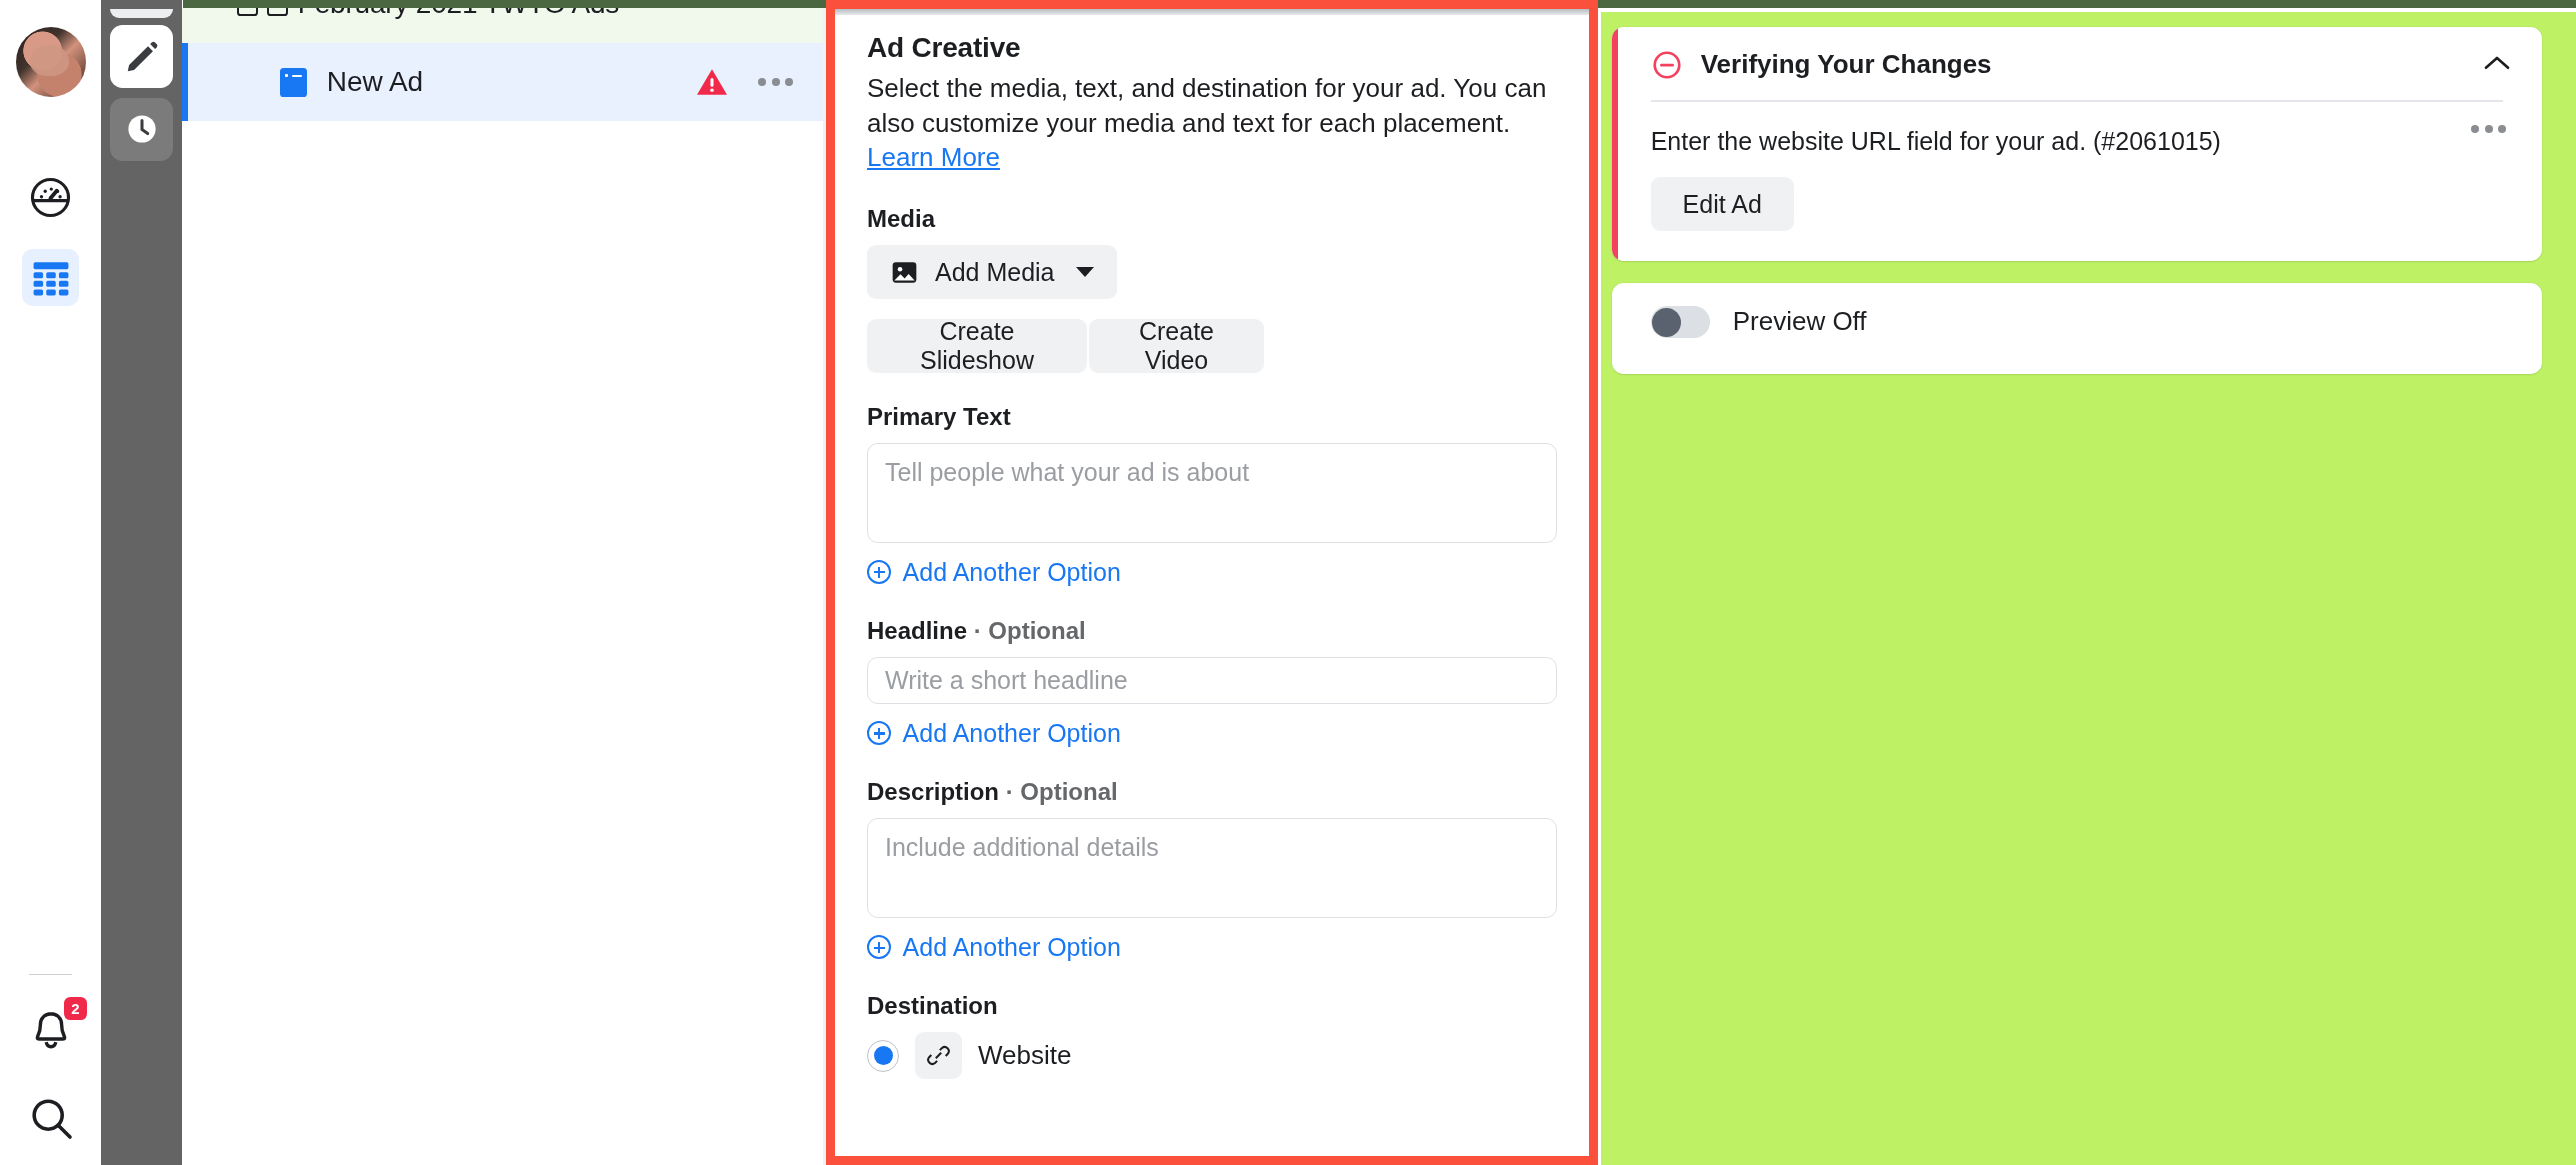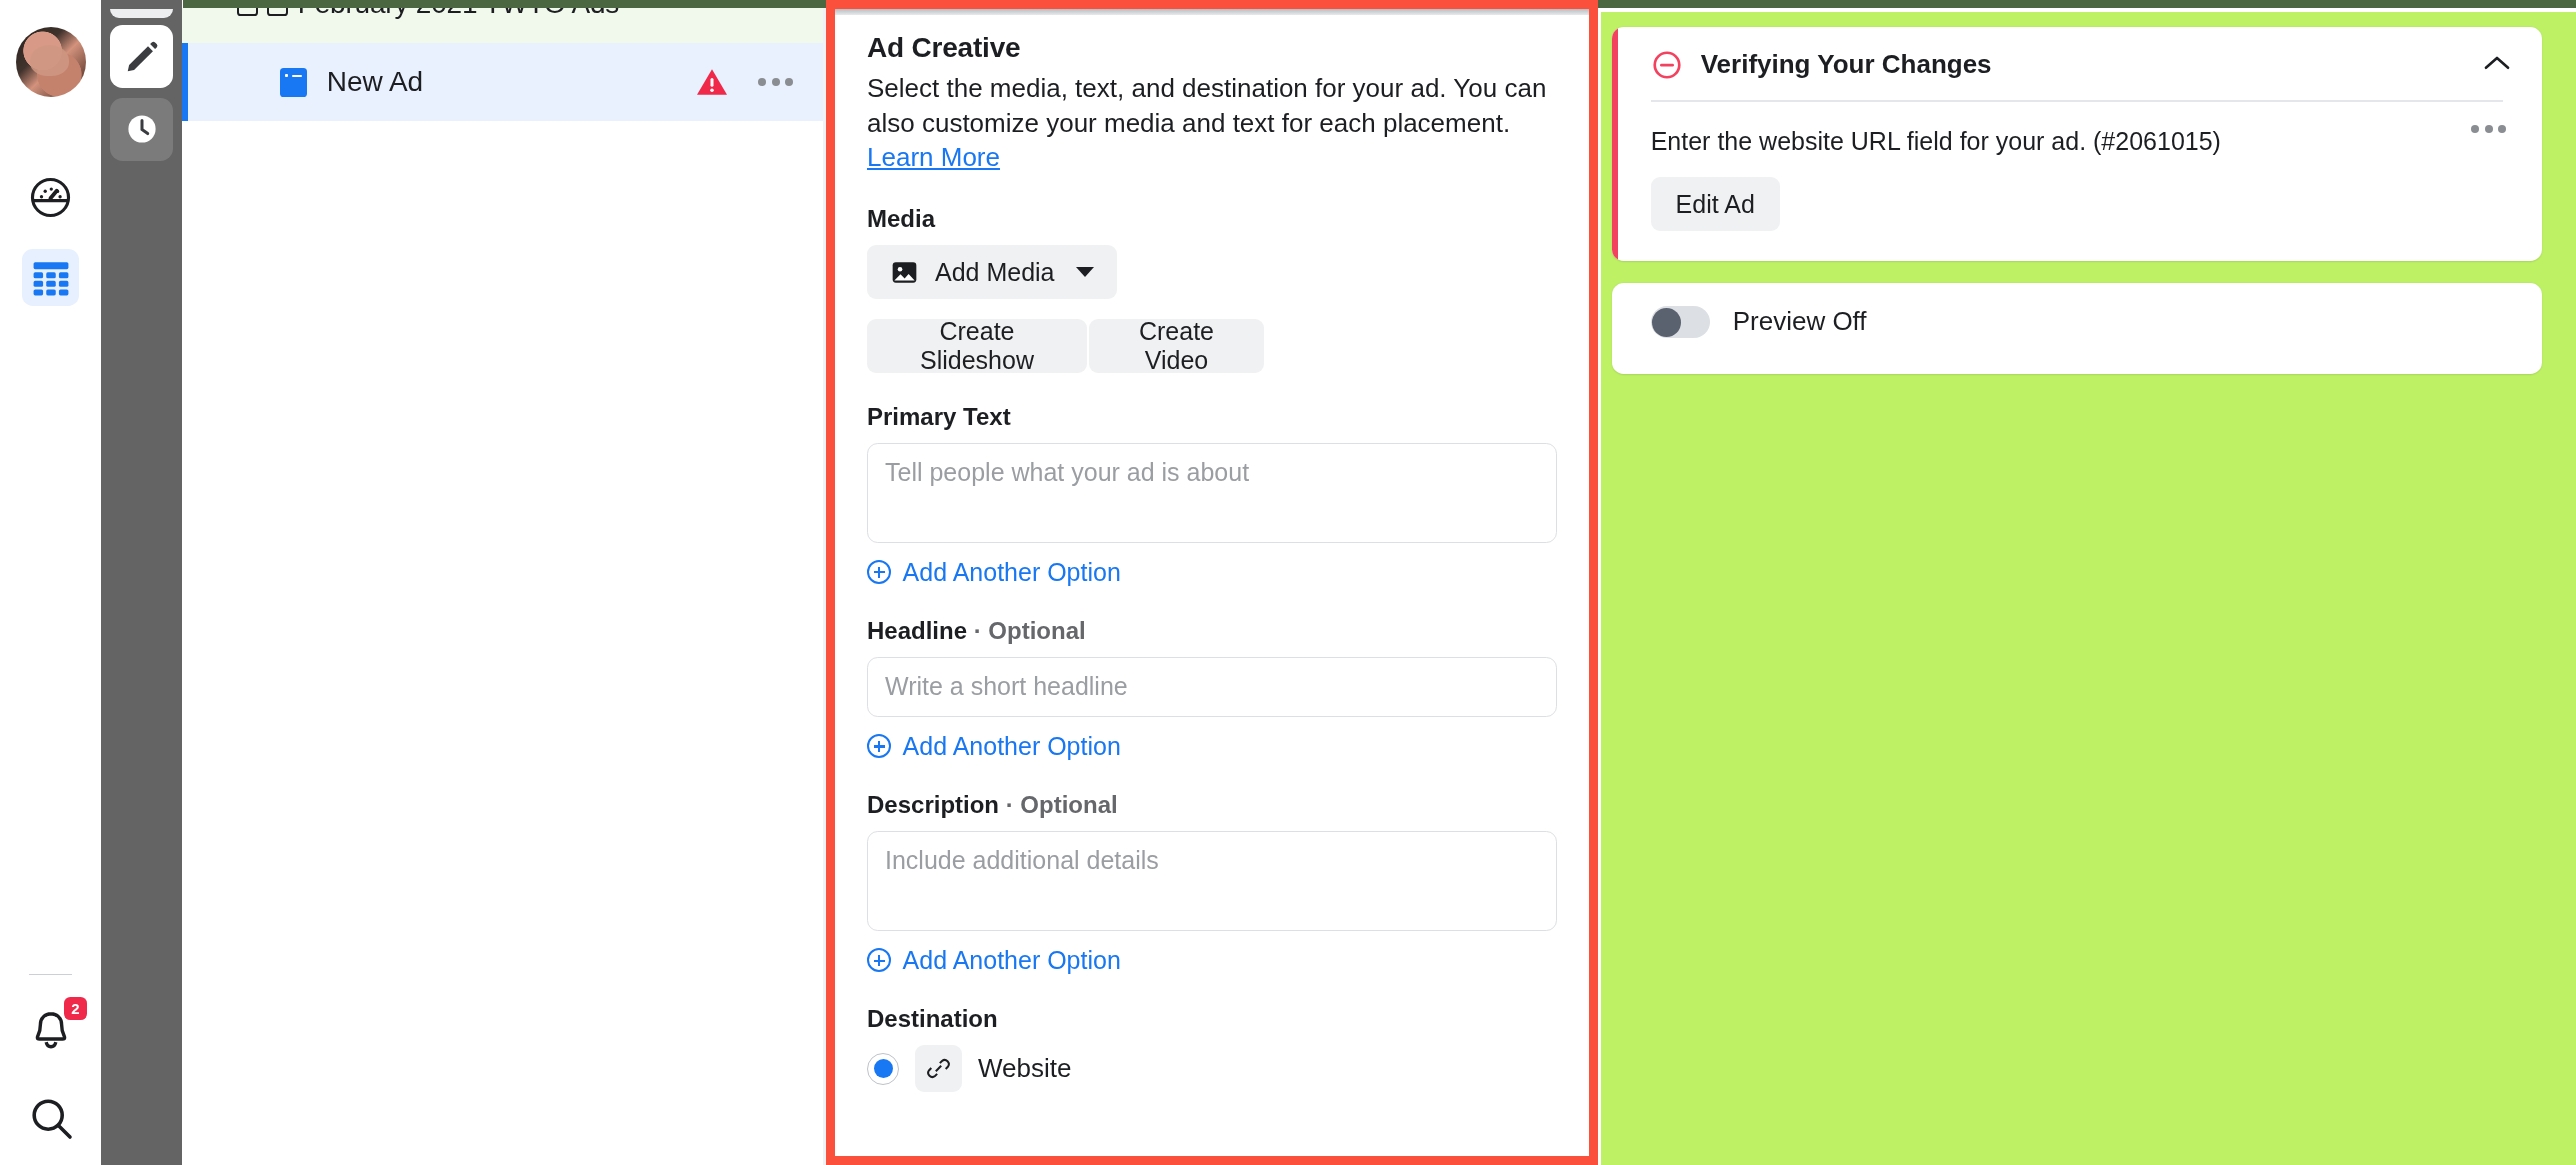--- a/index.html
+++ b/index.html
@@ -181,21 +181,21 @@
   .row-btns { display: flex; gap: 2px; margin-top: 19.7px; }
 
   .input-box {
     width: 100%; background: #fff; border: 1.8px solid #dcdfe3;
     border-radius: 10.7px; font-family: inherit; font-size: 25px;
     color: #1c1e21; padding: 14.3px 17px; margin-top: 11.6px;
     outline: none; resize: none; display: block;
   }
   .input-box::placeholder { color: #9a9da1; }
   .input-box.tall { height: 100px; }
-  .input-box.short { height: 60px; padding: 0 17px; }
+  .input-box.short { height: 47px; padding: 0 17px; }
 
   .add-option {
     display: inline-flex; align-items: center; gap: 11.6px;
     margin-top: 15px; color: #1877f2; font-size: 25px; cursor: pointer;
   }
   .plus-circle {
     width: 24px; height: 24px; border: 2.1px solid #1877f2; border-radius: 50%;
     position: relative; flex: none;
   }
   .plus-circle::before, .plus-circle::after {
@@ -452,21 +452,21 @@
 
       <div class="card-hr"></div>
 
       <div class="card-body">
         <div class="card-msg">Enter the website URL field for your ad. (#2061015)</div>
         <span class="dots card-dots">
           <i></i>
             <i></i>
             <i></i>
         </span>
-        <button class="btn-grey btn-editad" style="width:129px">Edit Ad</button>
+        <button class="btn-grey btn-editad" style="width:143px">Edit Ad</button>
       </div>
     </div>
 
     <div class="card card-preview">
       <div class="preview-row">
         <span class="toggle">
           <span class="knob"></span>
         </span>
         <span class="preview-label">Preview Off</span>
       </div>

